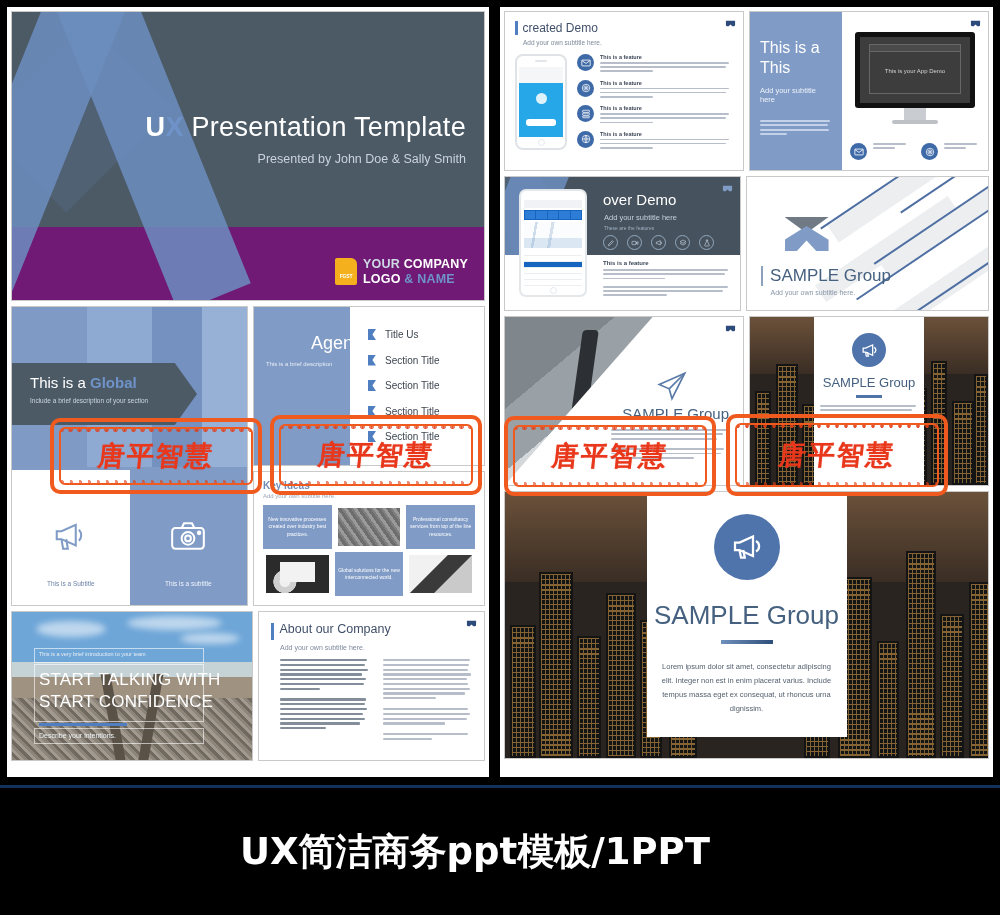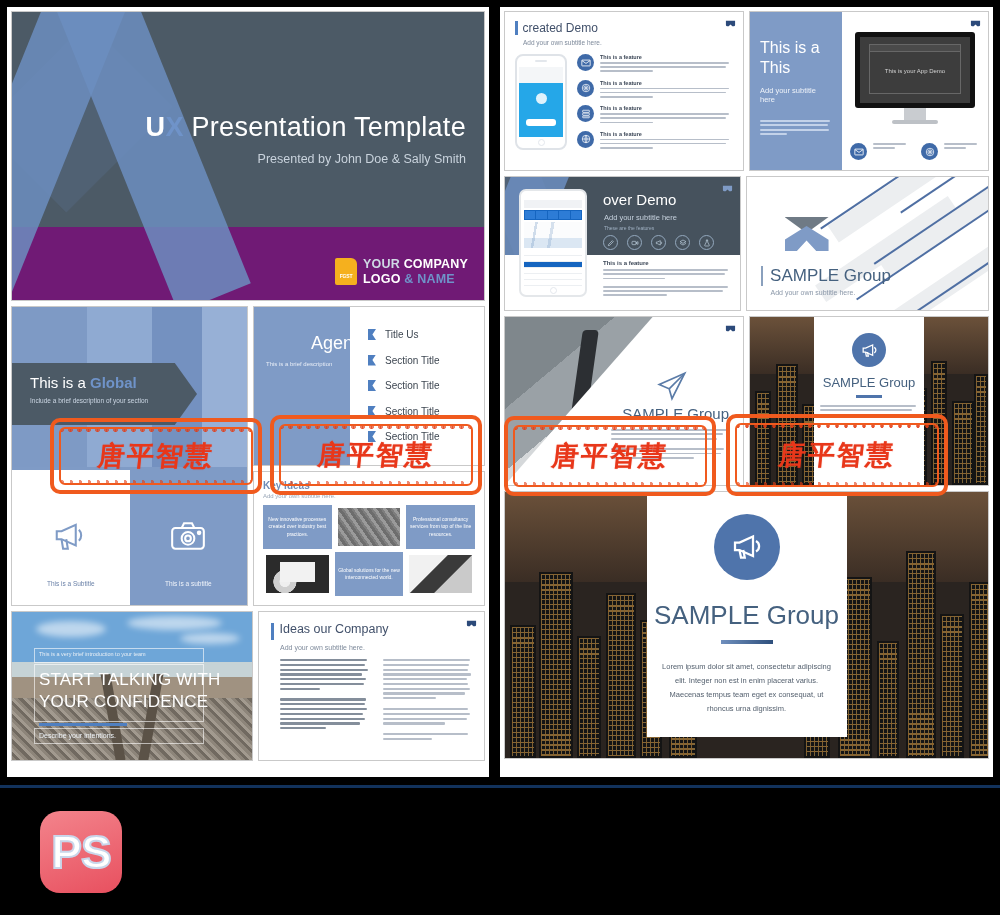--- a/index.html
+++ b/index.html
@@ -402,36 +402,36 @@
             <div class="cloud" style="left:70%;top:14%;width:60px;height:11px"></div>
             <div class="gravel"></div>
             <div class="tr1"></div>
               <div class="tr2"></div>
           </div>
           <div class="box-top"></div>
           <div class="eyebrow">This is a very brief introduction to your team</div>
           <div class="box-main"></div>
           <div class="headline">
             <span>START TALKING WITH</span><br>
-            <span>YOUR CONFIDENCE</span>
+            <span>START CONFIDENCE</span>
           </div>
           <div class="ul"></div>
           <div class="box-bot"></div>
           <div class="describe">Describe your intentions.</div>
         </div>
 
         <div class="slide s-about">
           <span class="corner-ic">
             <svg viewBox="0 0 24 18" fill="#2c4a7a">
                 <path d="M2 3h20v9a3 3 0 01-3 3h-3l-4-4-4 4H5a3 3 0 01-3-3z"></path>
               </svg>
           </span>
           <div class="ttl-row">
             <div class="accent"></div>
-            <div class="a-title">Ideas our Company</div>
+            <div class="a-title">About our Company</div>
           </div>
           <div class="a-sub">Add your own subtitle here.</div>
           <div class="cols">
             <div class="col lines">
               <div class="ln" style="width:98%"></div>
                 <div class="ln" style="width:96%"></div>
                 <div class="ln" style="width:99%"></div>
               <div class="ln" style="width:92%"></div>
                 <div class="ln" style="width:97%"></div>
                 <div class="ln" style="width:94%"></div>
@@ -812,21 +812,21 @@
           <div class="card"></div>
           <div class="mega">
             <svg viewBox="0 0 24 24" fill="none" stroke="#fff" stroke-width="1.5">
                 <path d="M4 9v5h3l9 4V5L7 9H4z"></path>
                 <path d="M18 8a4 4 0 010 7"></path>
                 <path d="M7 14l1 5h2.5l-1-5"></path>
               </svg>
           </div>
           <div class="sg"><span>SAMPLE</span><b> Group</b></div>
           <div class="ul"></div>
-          <div class="para">Lorem ipsum dolor sit amet, consectetur adipiscing elit. Integer non est in enim placerat varius. Maecenas tempus team eget ex consequat, ut rhoncus urna dignissim.</div>
+          <div class="para">Lorem ipsum dolor sit amet, consectetur adipiscing elit. Integer non est in enim placerat varius. Include tempus massa eget ex consequat, ut rhoncus urna dignissim.</div>
         </div>
       </div>
 
     </div>
   </div>
 
   <div class="seal s1">
       <div class="inner"></div>
       <div class="txt">唐平智慧</div>
     </div>
@@ -837,18 +837,16 @@
   <div class="seal s3">
       <div class="inner"></div>
       <div class="txt">唐平智慧</div>
     </div>
   <div class="seal s4">
       <div class="inner"></div>
       <div class="txt">唐平智慧</div>
     </div>
 
   <div class="bottom">
-    <div class="ps-badge">
-      <span class="ps">PS</span>
-    </div>
+    <div class="bottom-title">UX简洁商务ppt模板/1PPT</div>
   </div>
 
 </div>
 
 </body></html>

